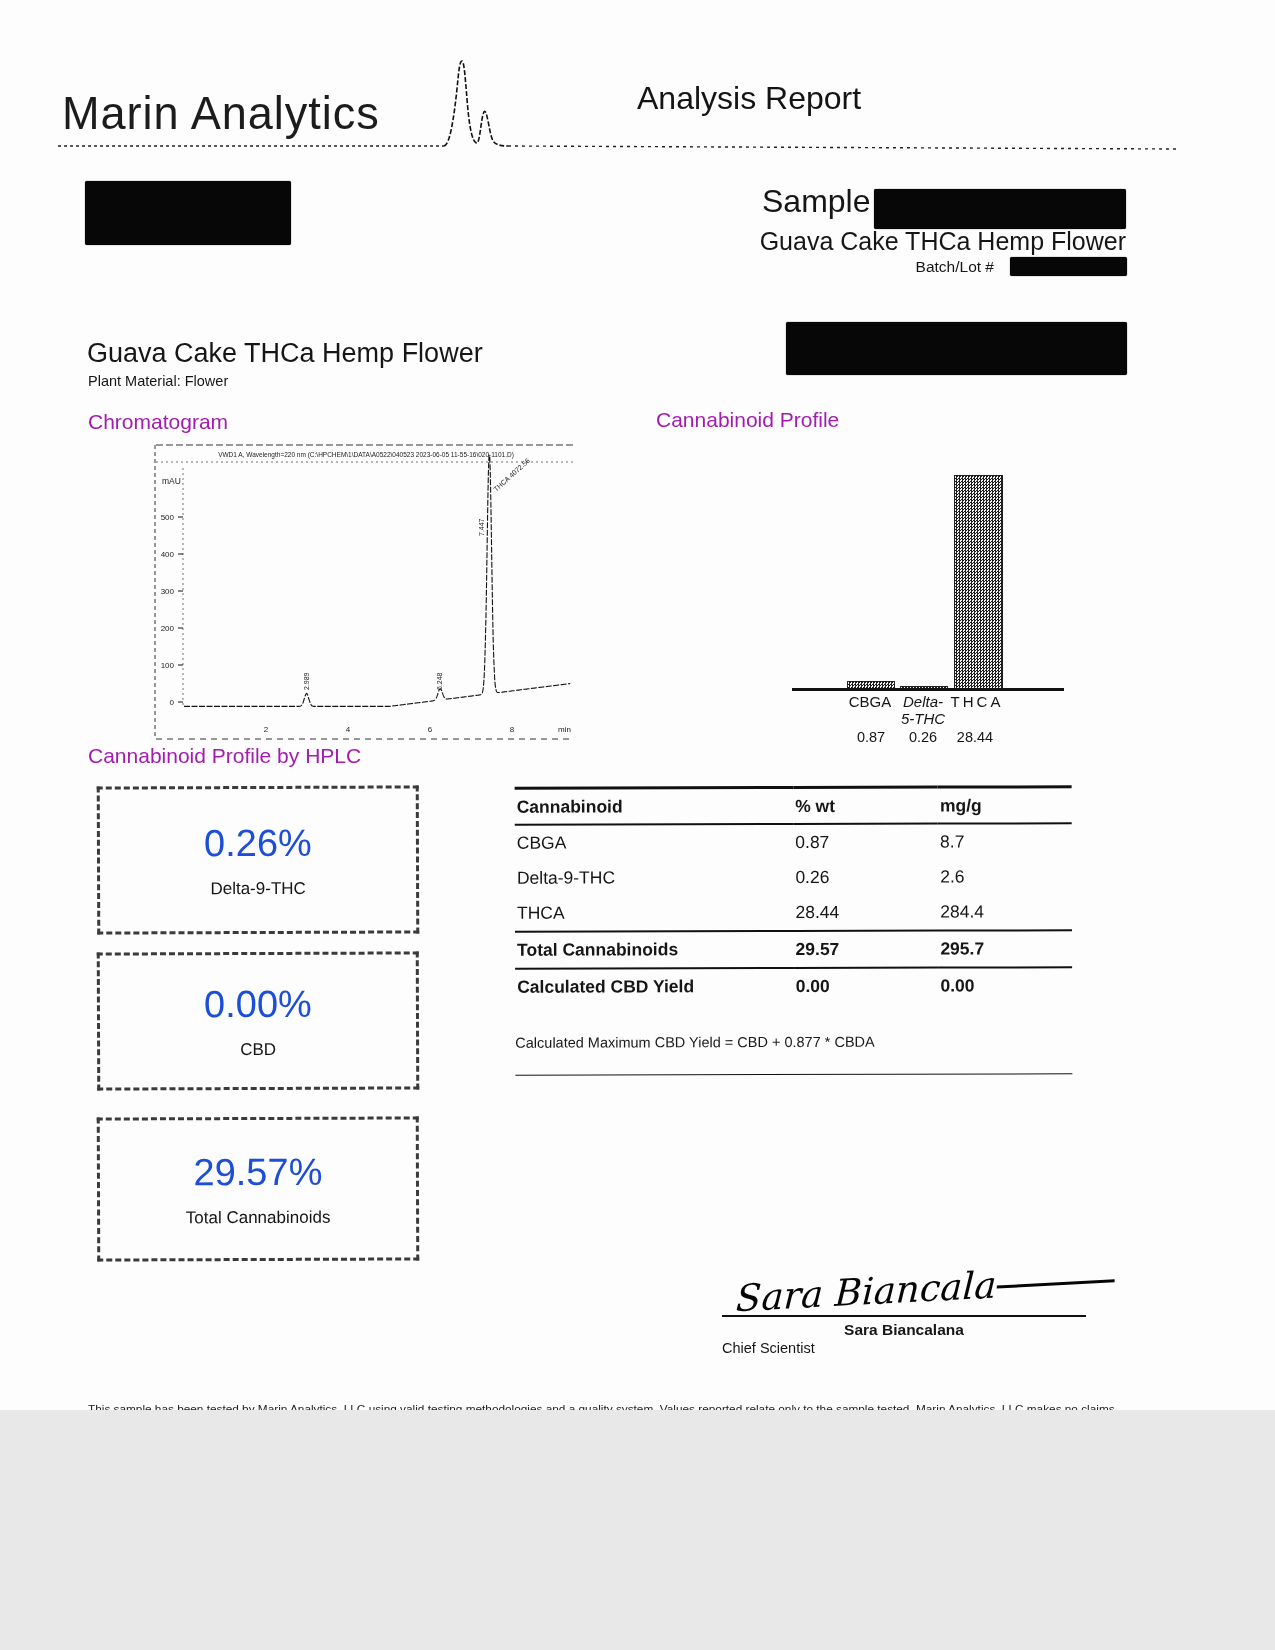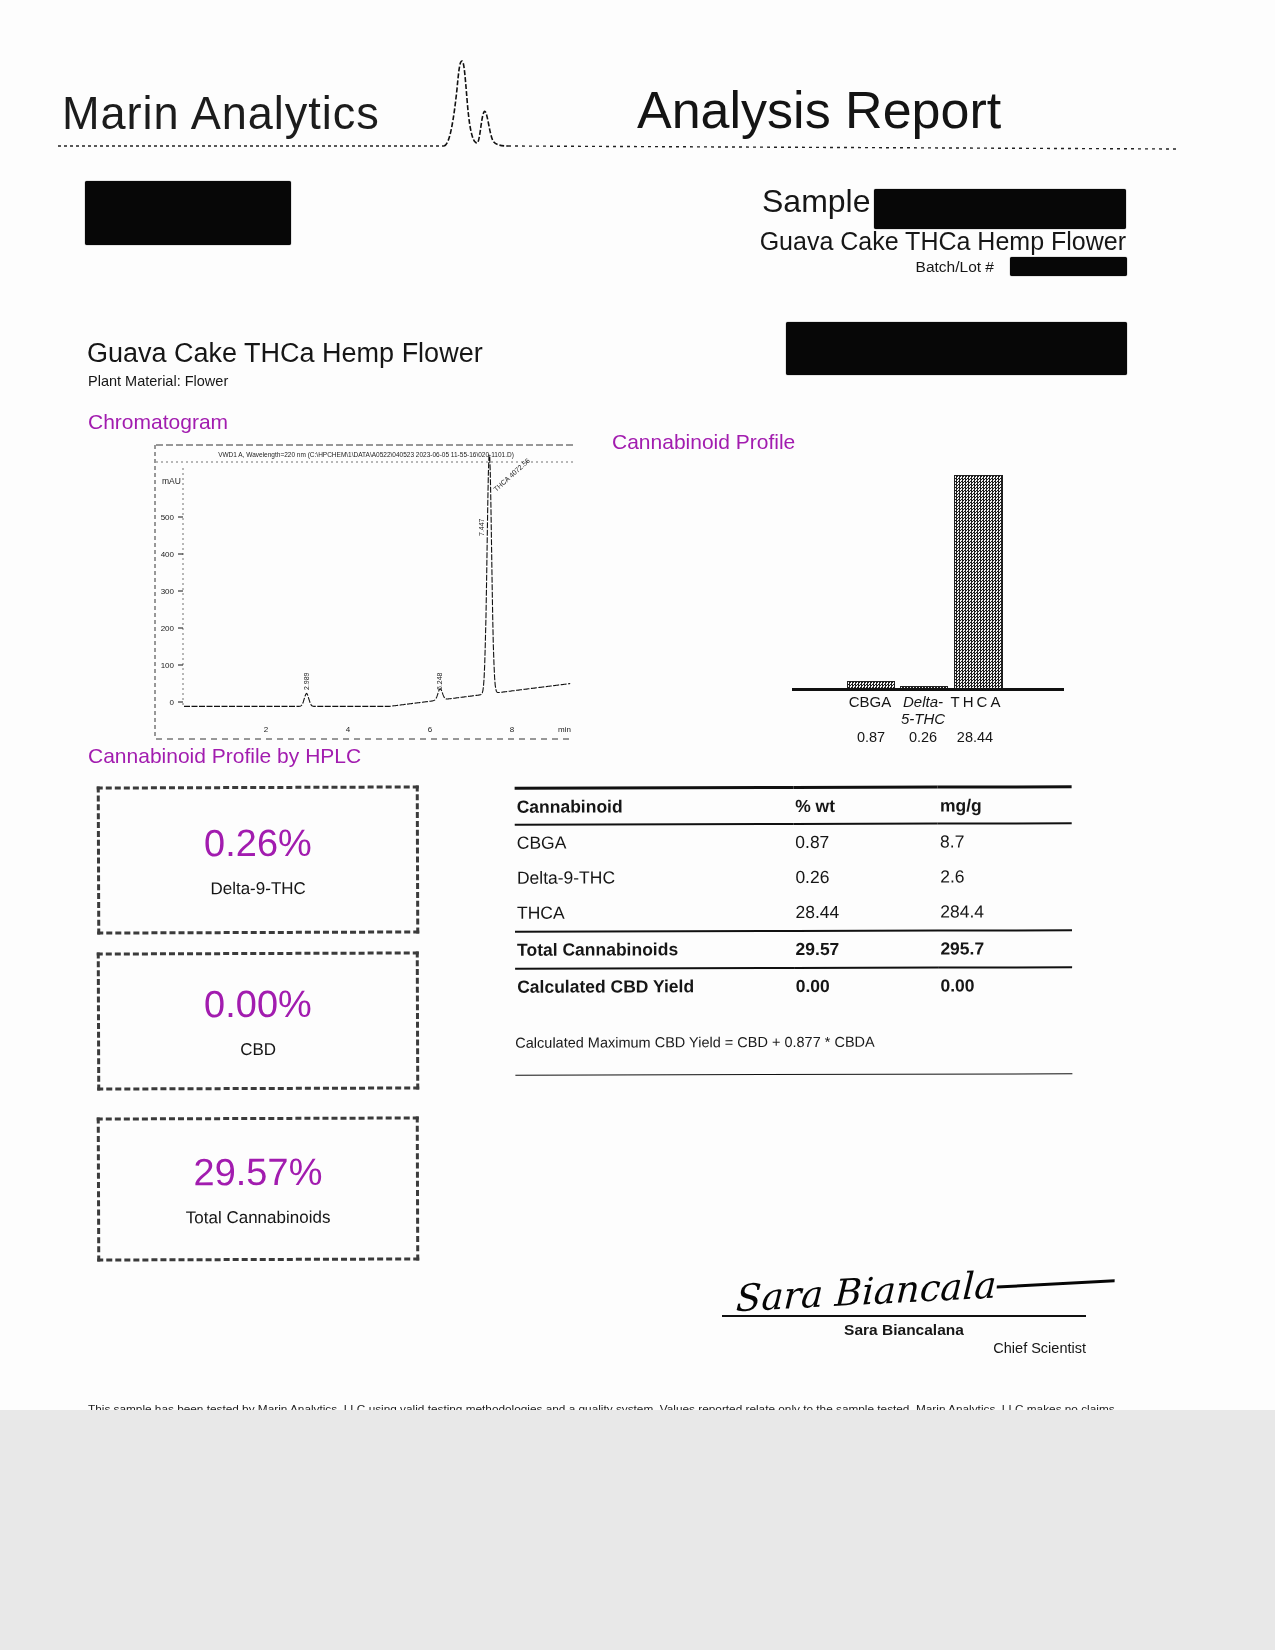--- a/index.html
+++ b/index.html
@@ -6,41 +6,41 @@
   .page{
     position:relative;width:1275px;height:1410px;margin:0 auto;
     background:#fdfdfd;color:#161616;overflow:hidden;
     font-family:"Liberation Sans",sans-serif;
   }
   .abs{position:absolute;}
 
   
   .logo{left:62px;top:86px;font-size:46px;letter-spacing:1px;color:#1c1c1c;
         transform:scaleX(.98);transform-origin:left;}
-  .report-title{left:637px;top:80px;font-size:52px;color:#141414;margin:0;font-weight:400;}
+  .report-title{left:637px;top:80px;font-size:32px;color:#141414;margin:0;font-weight:400;}
   #header-trace{left:58px;top:53px;width:1118px;height:108px;}
 
   
   .redact{background:#070707;border-radius:2px;box-shadow:0 0 1px #000;}
 
   
   .sample-label{left:762px;top:183px;font-size:32px;}
   .sample-name{left:600px;top:227px;width:526px;text-align:right;font-size:25px;}
   .batch-row{left:700px;top:257px;width:427px;display:flex;justify-content:flex-end;align-items:center;font-size:15.5px;}
   .batch-row .redact{width:117px;height:19px;margin-left:16px;}
   .submitted{left:600px;top:278px;width:511px;text-align:right;font-size:15.5px;}
 
   
   .product-title{left:87px;top:338px;font-size:27px;}
   .plant-material{left:88px;top:373px;font-size:14.5px;}
 
   
   .sec-h{font-size:21px;color:#a21caf;}
   .chrom-h{left:88px;top:410px;}
-  .profile-h{left:612px;top:408px;margin-top:22px;}
+  .profile-h{left:656px;top:408px;}
   .hplc-h{left:88px;top:744px;}
 
   
   #chrom{left:150px;top:440px;width:428px;height:302px;}
   #chrom text{font-family:"Liberation Sans",sans-serif;fill:#222;}
   #chrom .frame{stroke:#333;fill:none;}
 
   
   #barchart{left:790px;top:448px;width:280px;height:310px;}
   .bar-rect{position:absolute;width:46px;border:1px solid #202020;border-bottom:none;
@@ -48,21 +48,21 @@
     background-image:repeating-conic-gradient(#1d1d1d 0% 25%, #f2f2f2 0% 50%);
     background-size:3px 3px;}
   .bar-axis{position:absolute;left:2px;top:240px;width:272px;height:3px;background:#111;}
   .bar-tick{position:absolute;top:246px;text-align:center;font-size:15px;line-height:1.12;color:#151515;}
   .bar-val{position:absolute;top:281px;text-align:center;font-size:14.5px;color:#151515;}
 
   
   .sumbox{left:97px;width:316px;border:3px dashed #3b3b3b;background:#fdfdfd;
     display:flex;flex-direction:column;align-items:center;justify-content:center;
     transform:rotate(-.2deg);}
-  .sumbox .val{font-size:38px;color:#a21caf;}
+  .sumbox .val{font-size:38px;color:#1d4ed8;}
   .sumbox .lab{font-size:17px;margin-top:14px;color:#151515;}
 
   
   .right-col{left:515px;top:786px;width:557px;transform:rotate(-.15deg);}
   table.hplc{width:100%;border-collapse:collapse;}
   table.hplc th{font-size:17.5px;text-align:left;padding:7px 2px 6px 2px;
     border-top:3px solid #111;border-bottom:2.5px solid #111;}
   table.hplc td{font-size:17.5px;padding:7px 2px;}
   table.hplc .r{text-align:left;}
   table.hplc col.c1{width:50%;} table.hplc col.c2{width:26%;} table.hplc col.c3{width:24%;}
@@ -74,21 +74,21 @@
   .lab-block{left:175px;top:1284px;width:340px;text-align:center;}
   .lab-block .co{font-size:18px;font-weight:bold;}
   .lab-block .ad{font-size:15px;margin-top:2px;}
   .lab-block .ct{font-size:15.5px;margin-top:12px;}
   .sig-block{left:722px;top:1268px;width:364px;}
   .sig-script{font-family:"DejaVu Serif",serif;font-style:italic;font-size:37px;
     transform:rotate(-3deg) skewX(-6deg);margin-left:14px;white-space:nowrap;color:#060606;}
   .flourish{display:inline-block;width:118px;border-top:3px solid #060606;transform:translateY(-9px);}
   .sig-line{border-top:2px solid #111;margin-top:4px;}
   .sig-name{text-align:center;font-size:15.5px;font-weight:bold;margin-top:4px;}
-  .sig-title{text-align:right;font-size:14.5px;margin-top:1px;}
+  .sig-title{text-align:left;font-size:14.5px;margin-top:1px;}
   .disclaimer{left:88px;top:1402px;width:1040px;font-size:11.8px;line-height:1.32;color:#1c1c1c;}
 </style>
 </head>
 <body>
 
 <div class="page">
 
   <div class="abs logo">Marin Analytics</div>
   <svg class="abs" id="header-trace" viewBox="0 0 1118 108">
     <line x1="0" y1="93" x2="386" y2="93" stroke="#222" stroke-width="1.4" stroke-dasharray="3 3"></line>

